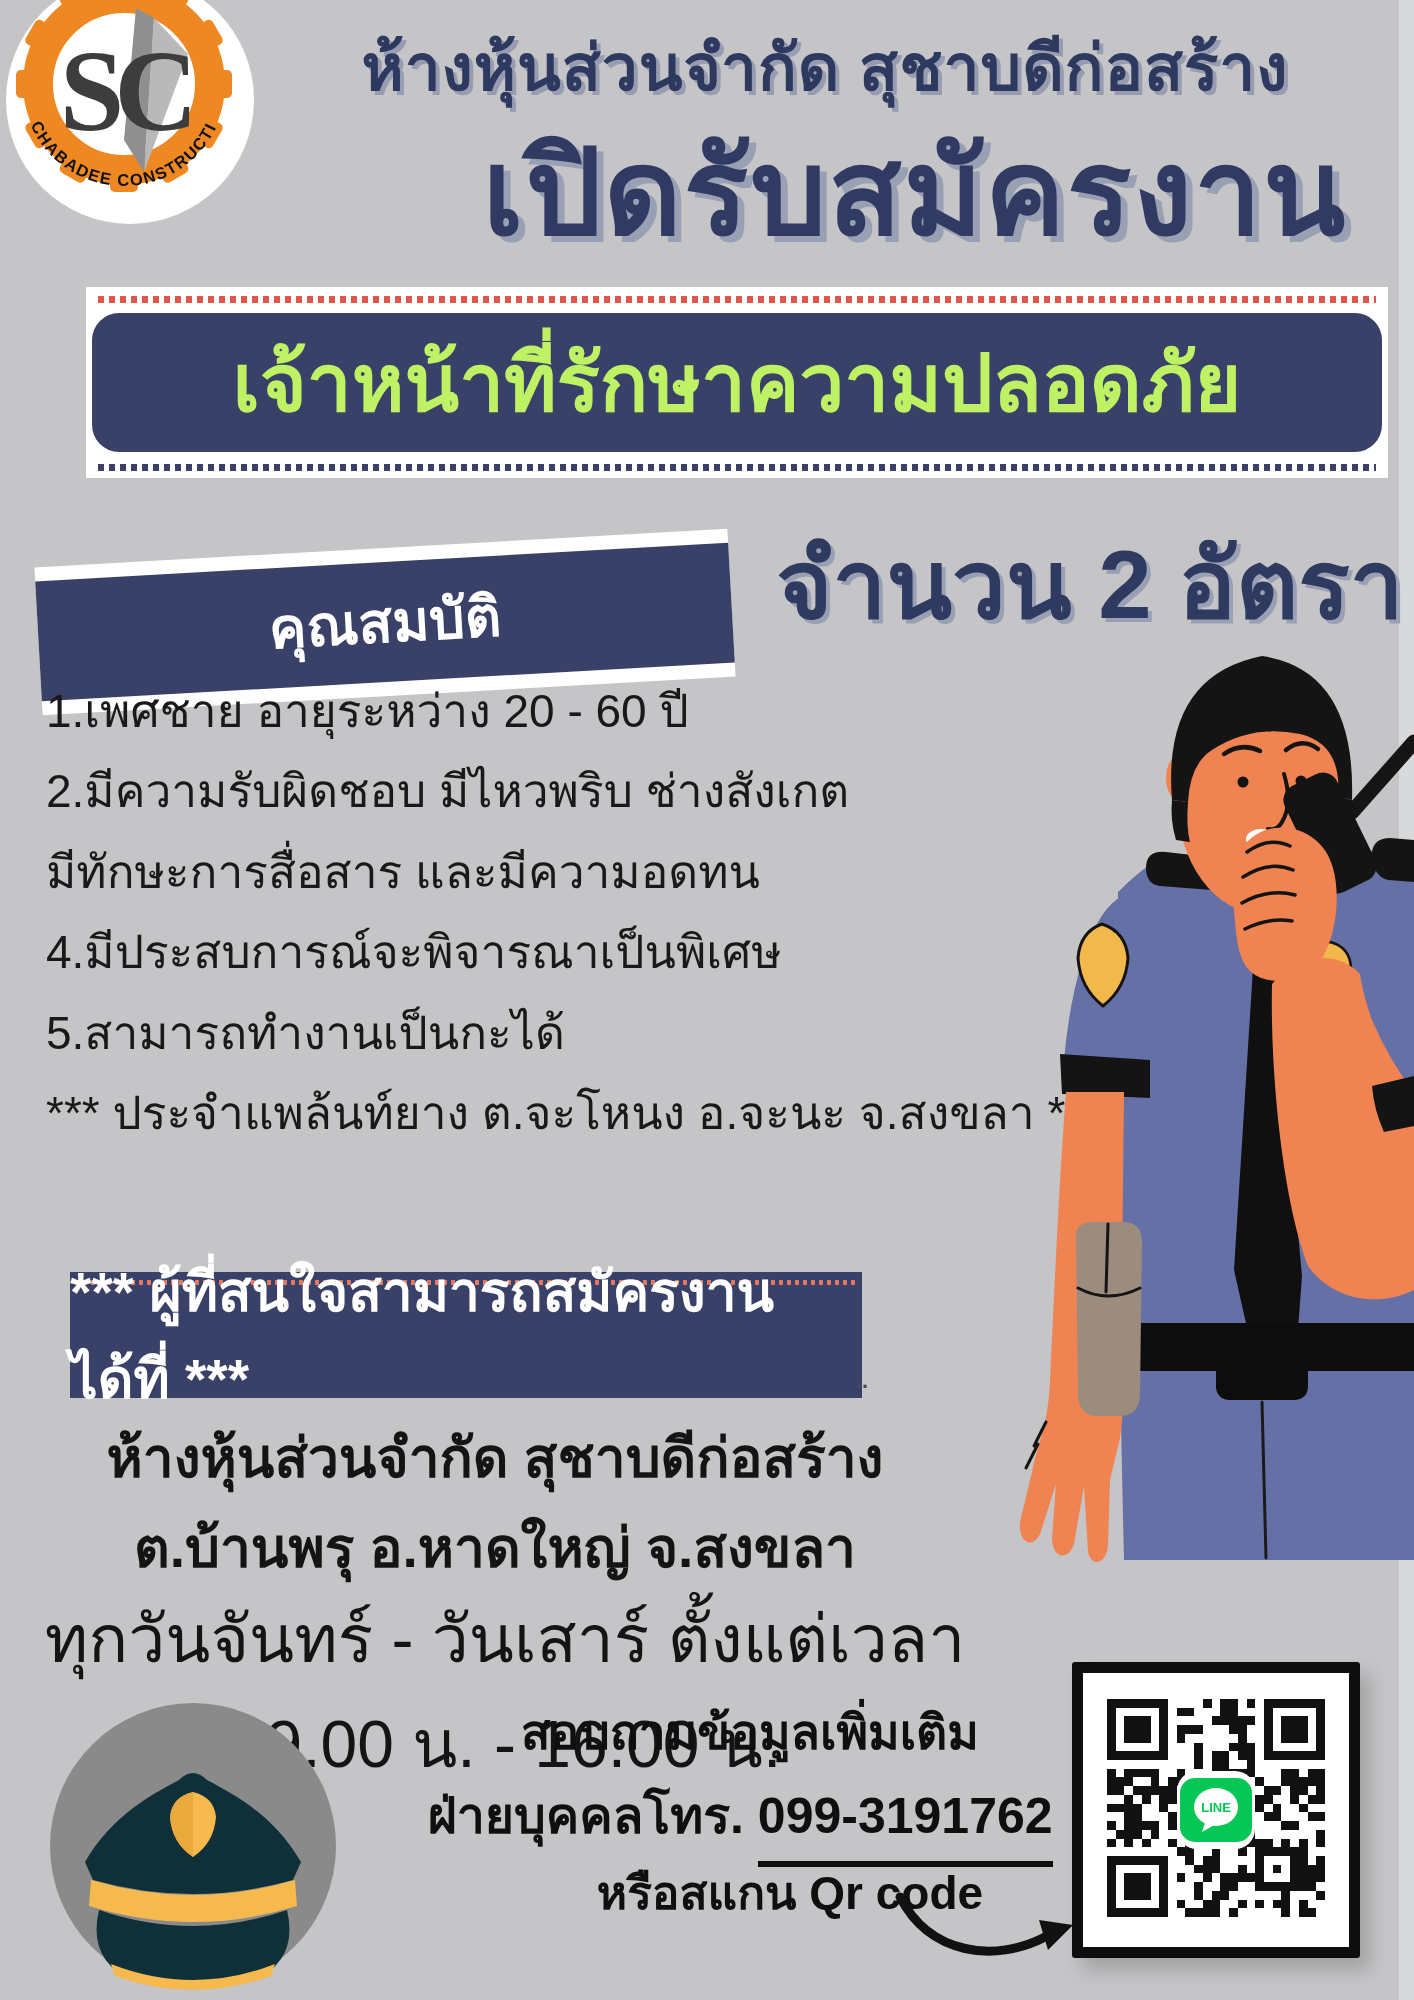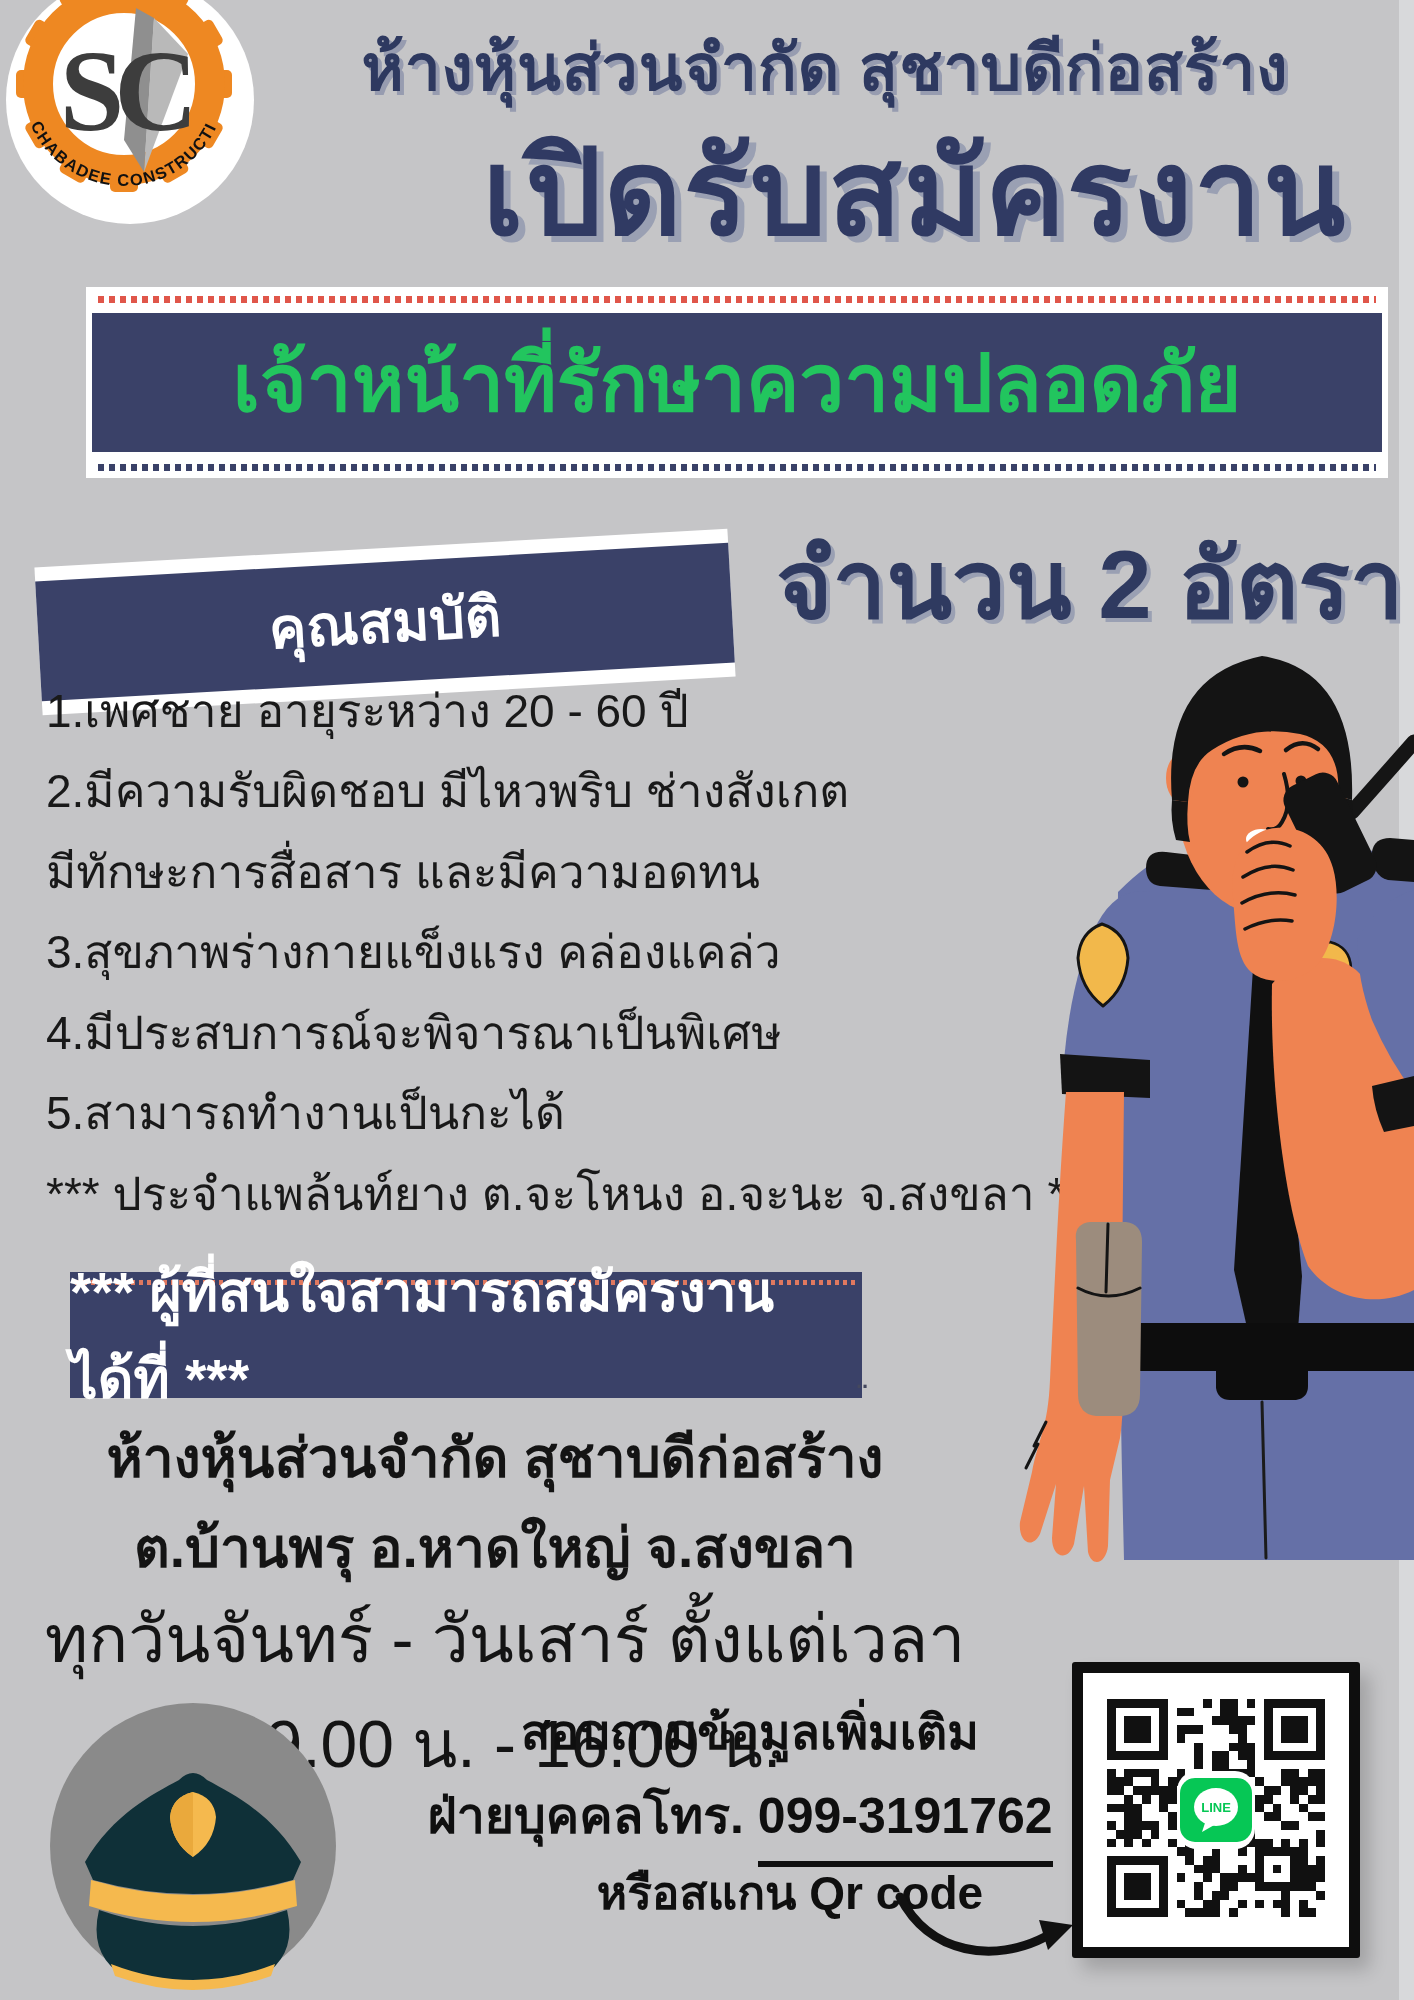--- a/index.html
+++ b/index.html
@@ -20,21 +20,21 @@
         color:#303a63; text-shadow:7px 6px 0 #9aa0b3; letter-spacing:2px;}
 
   
   .title-strip{left:86px; top:287px; width:1302px; height:191px; background:#ffffff;}
   .dotline{position:absolute; left:12px; right:12px; height:7px;
            background-image:repeating-linear-gradient(90deg,var(--dc) 0 6px,transparent 6px 11px);}
   .dotline.red{--dc:#e0564a; top:9px;}
   .dotline.navy{--dc:#3a4168; bottom:7px;}
   .title-navy{position:absolute; left:6px; right:6px; top:26px; bottom:26px; background:#3a4168;
               display:flex; align-items:center; justify-content:center;
-              color:#22c55e; font-size:80px; font-weight:700;}
+              color:#bef264; font-size:80px; font-weight:700;border-radius:27px;}
 
   
   .qual-ribbon{left:38px; top:548px; width:694px; height:148px; background:#ffffff;
                transform:rotate(-3.2deg); transform-origin:center;}
   .qual-inner{position:absolute; left:0; right:0; top:14px; bottom:14px; background:#3a4168;
               display:flex; align-items:center; justify-content:center;
               color:#fff; font-size:56px; font-weight:700;}
   .count{left:770px; top:508px; width:640px; font-size:96px; font-weight:800;
          color:#2f3a60; text-shadow:4px 4px 0 #9aa0b3;}
 
@@ -126,21 +126,20 @@
 
   <div class="abs qual-ribbon">
     <div class="qual-inner">คุณสมบัติ</div>
   </div>
   <div class="abs ctr count">จำนวน 2 อัตรา</div>
 
   <div class="abs req-list">
     <div class="req-line">1.เพศชาย อายุระหว่าง 20 - 60 ปี</div>
     <div class="req-line">2.มีความรับผิดชอบ มีไหวพริบ ช่างสังเกต</div>
     <div class="req-line">มีทักษะการสื่อสาร และมีความอดทน</div>
-    <div class="req-line">3.สุขภาพร่างกายแข็งแรง คล่องแคล่ว</div>
     <div class="req-line">4.มีประสบการณ์จะพิจารณาเป็นพิเศษ</div>
     <div class="req-line">5.สามารถทำงานเป็นกะได้</div>
     <div class="req-line">*** ประจำแพล้นท์ยาง ต.จะโหนง อ.จะนะ จ.สงขลา ***</div>
   </div>
 
   <svg class="abs guard" viewBox="0 0 414 932">
     <g stroke-linecap="round" stroke-linejoin="round">
       <path d="M352 172 L414 102" stroke="#151515" stroke-width="15" fill="none"></path>
       <path d="M240 228 h52 v64 h-52 z" fill="#ef8351"></path>
       <path d="M118 252 Q150 220 172 214 L250 262 Q262 272 270 266 L352 212 Q390 208 414 218 L414 920 L124 920 Q116 600 118 252 Z" fill="#6570a7"></path>

